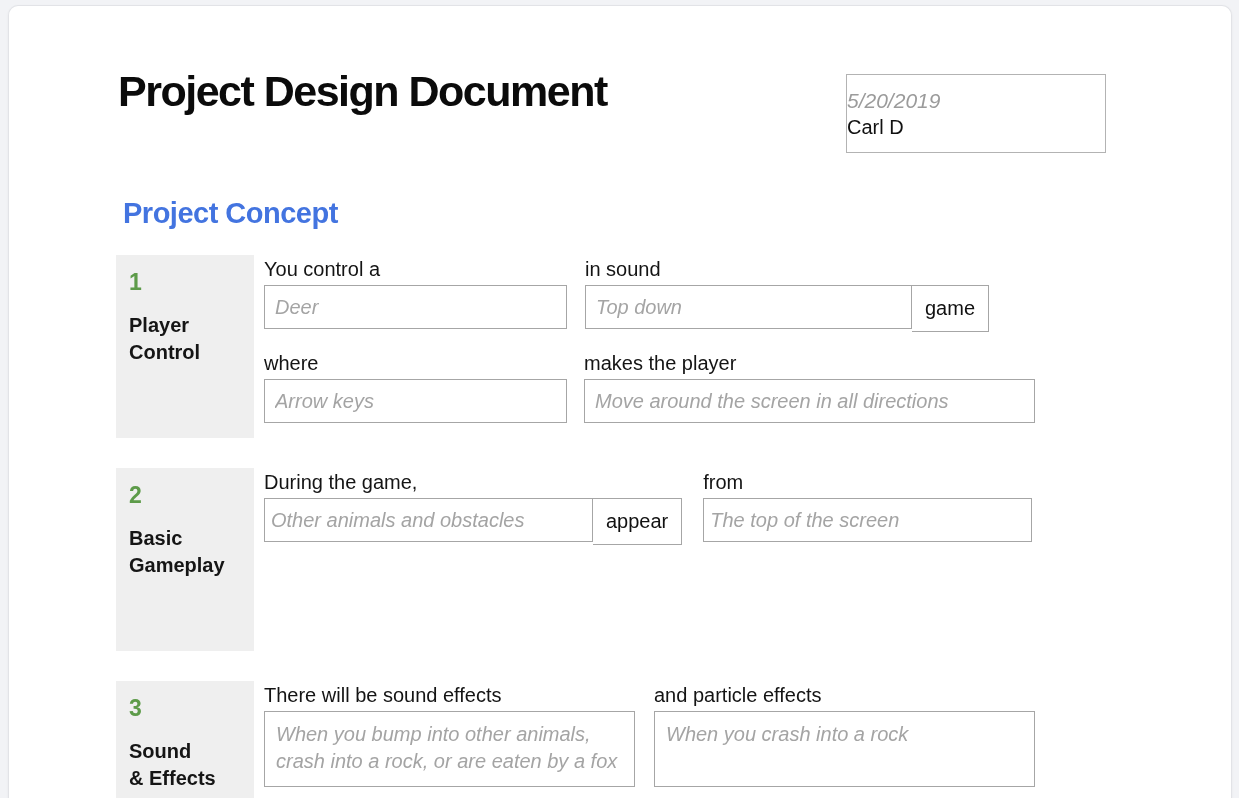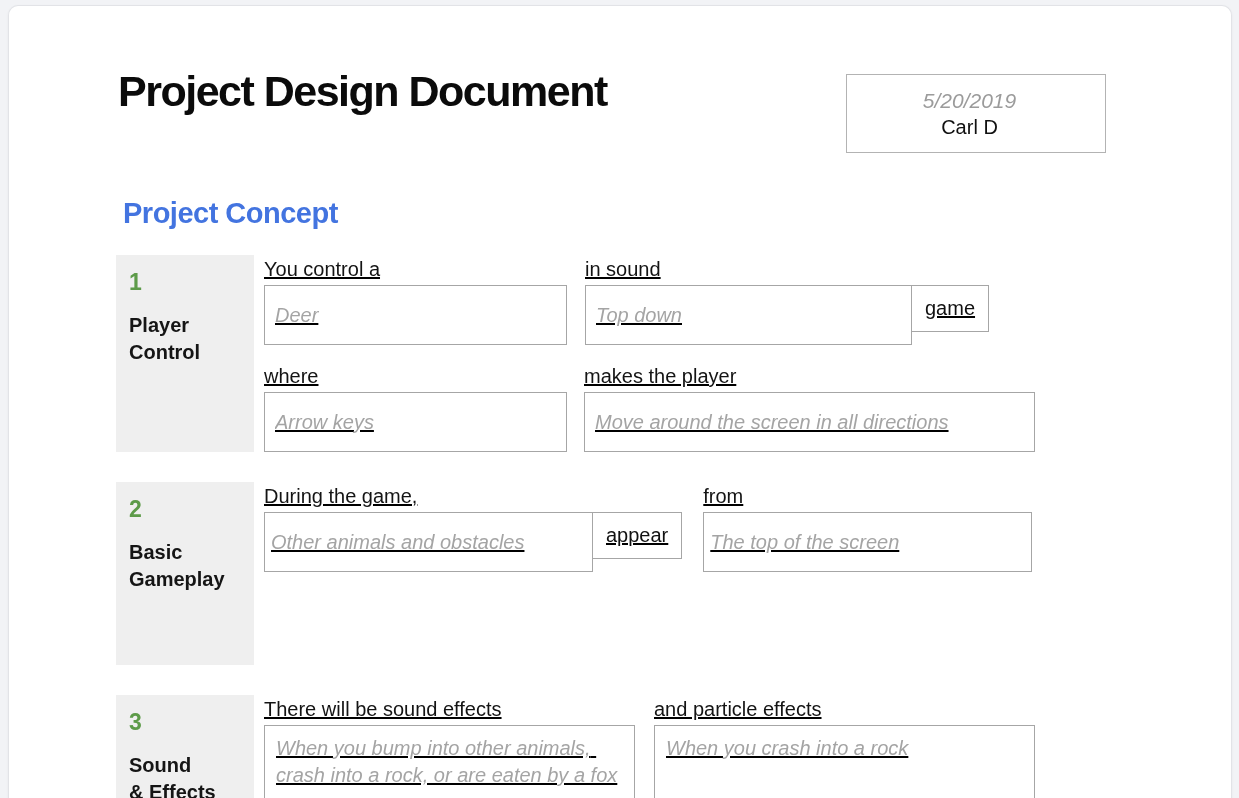--- a/index.html
+++ b/index.html
@@ -31,21 +31,21 @@
     line-height: 1.1;
     white-space: nowrap;
   }
   .name-box {
     position: absolute;
     left: 837px; top: 68px;
     width: 260px; height: 79px;
     border: 1px solid #b3b3b3;
     background: #fff;
     padding: 13px 13px 0 0;
-    text-align: center;
+    text-align: left;
   }
   .name-box .date {
     font-size: 21px;
     font-style: italic;
     color: #9b9b9b;
     line-height: 26px;
   }
   .name-box .author {
     font-size: 20px;
     color: #111;
@@ -88,40 +88,40 @@
     color: #151515;
     line-height: 27px;
   }
   .section-fields {
     margin-left: 10px;
     padding-top: 2px;
     flex: 1;
   }
   .field-row { display: flex; }
   .field-row + .field-row { margin-top: 19px; }
-  .field-group { display: block; text-decoration: underline; }
+  .field-group { display: block; }
   .field-label {
     font-size: 20px;
     color: #141414;
     line-height: 24px;
     margin-bottom: 4px;
     white-space: nowrap;
   }
   .input-wrap { display: flex; }
   .field-input, .field-textarea {
     border: 1.5px solid #a6a6a6;
     background: #fff;
     font-family: "Liberation Sans", sans-serif;
     font-size: 20px;
     color: #333;
     padding: 0 10px;
     outline: none;
     border-radius: 0;
   }
-  .field-input { height: 60px; }
+  .field-input { height: 44px; }
   .field-textarea {
     height: 76px;
     resize: none;
     padding: 9px 11px;
     line-height: 27px;
     overflow: hidden;
   }
   .field-input::placeholder, .field-textarea::placeholder {
     color: #a4a4a4;
     font-style: italic;

